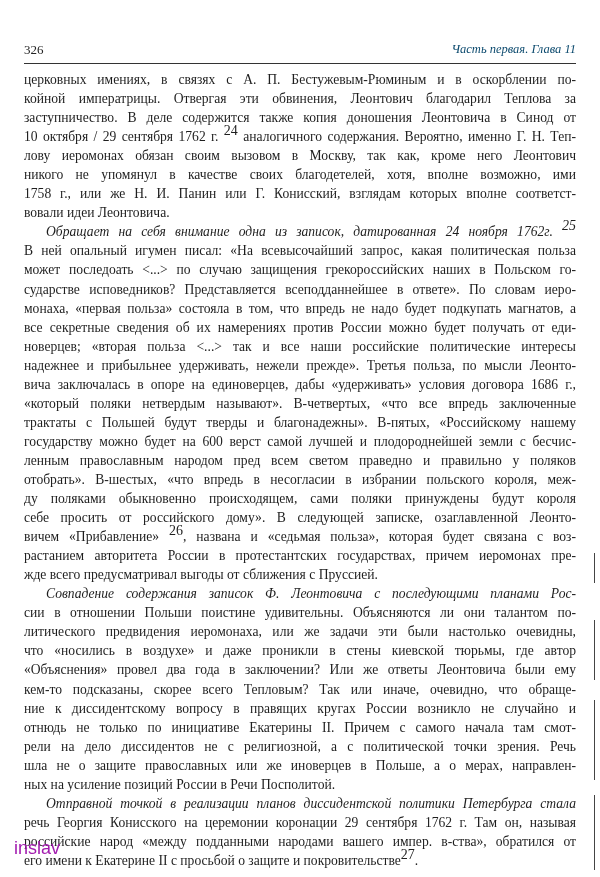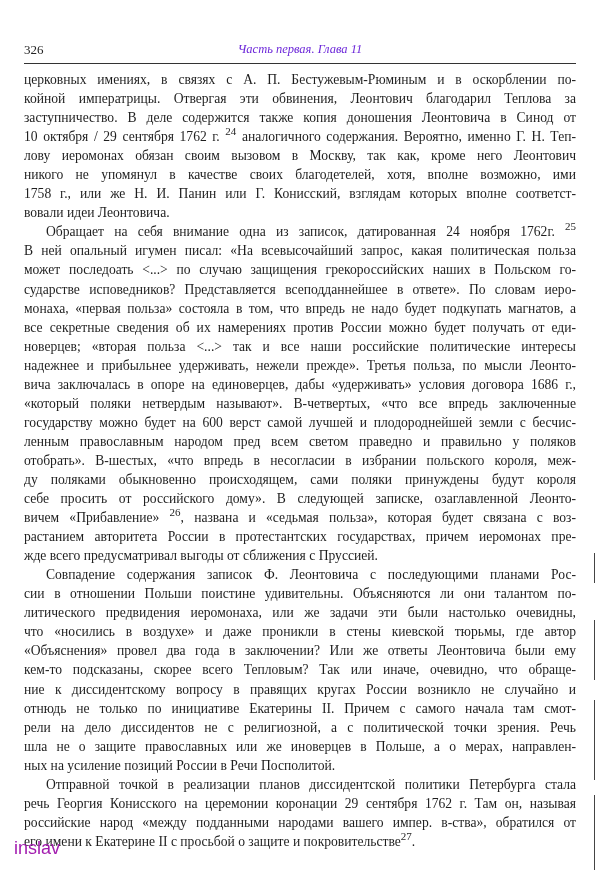--- a/index.html
+++ b/index.html
@@ -1,26 +1,26 @@
 <!DOCTYPE html>
 <html><head>
 <meta charset="utf-8">
 <style>
   html, body { margin: 0; padding: 0; background: #ffffff; }
   body { width: 600px; height: 877px; position: relative; overflow: hidden; }
   .page { position: absolute; left: 0; top: 0; width: 600px; height: 877px; }
   .header { position: absolute; left: 24px; top: 42px; width: 552px; height: 18px; }
   .page-number { position: absolute; left: 0; top: 0; font-family: "Liberation Serif", serif; font-size: 13px; color: #222; }
-  .running-head { position: absolute; left: 0; right: 0; top: 0; text-align: center; font-family: "Liberation Serif", serif; font-style: italic; font-size: 12.5px; color: #6d28d9; }
+  .running-head { position: absolute; left: 0; right: 0; top: 0; text-align: right; font-family: "Liberation Serif", serif; font-style: italic; font-size: 12.5px; color: #0c4a6e; }
   .header-rule { position: absolute; left: 24px; top: 63px; width: 552px; height: 0; border-top: 1.5px solid #333; }
   .body-text { position: absolute; left: 24px; top: 70px; width: 552px; font-family: "Liberation Serif", serif; font-size: 13.6px; line-height: 19.05px; color: #1e1e1e; }
   .line { display: block; white-space: nowrap; text-align: justify; text-align-last: justify; height: 19.05px; }
   .line.last { text-align-last: left; }
-  .line.indent { padding-left: 22px; }
-  sup { font-size: 11px; line-height: 0; vertical-align: super; }
+  .line.indent { padding-left: 22px; font-style: italic; }
+  sup { font-size: 14px; line-height: 0; vertical-align: super; }
   .watermark { position: absolute; left: 14px; top: 838px; font-family: "Liberation Sans", sans-serif; font-size: 18px; color: #a21caf; }
   .scan-edge { position: absolute; left: 594px; width: 1px; background: #444; }
 </style>
 </head>
 <body>
 
 <div class="page">
   <div class="header">
     <span class="page-number">326</span>
     <div class="running-head">Часть первая. Глава 11</div>
@@ -39,20 +39,21 @@
       <span class="line indent"><span>Обращает на себя внимание одна из записок, датированная 24 ноября 1762г. </span><sup>25</sup><span></span></span>
       <span class="line"><span>В ней опальный игумен писал: «На всевысочайший запрос, какая политическая польза</span></span>
       <span class="line"><span>может последоать &lt;...&gt; по случаю защищения грекороссийских наших в Польском го-</span></span>
       <span class="line"><span>сударстве исповедников? Представляется всеподданнейшее в ответе». По словам иеро-</span></span>
       <span class="line"><span>монаха, «первая польза» состояла в том, что впредь не надо будет подкупать магнатов, а</span></span>
       <span class="line"><span>все секретные сведения об их намерениях против России можно будет получать от еди-</span></span>
       <span class="line"><span>новерцев; «вторая польза &lt;...&gt; так и все наши российские политические интересы</span></span>
       <span class="line"><span>надежнее и прибыльнее удерживать, нежели прежде». Третья польза, по мысли Леонто-</span></span>
       <span class="line"><span>вича заключалась в опоре на единоверцев, дабы «удерживать» условия договора 1686 г.,</span></span>
       <span class="line"><span>«который поляки нетвердым называют». В-четвертых, «что все впредь заключенные</span></span>
+      <span class="line"><span>трактаты с Польшей будут тверды и благонадежны». В-пятых, «Российскому нашему</span></span>
       <span class="line"><span>государству можно будет на 600 верст самой лучшей и плодороднейшей земли с бесчис-</span></span>
       <span class="line"><span>ленным православным народом пред всем светом праведно и правильно у поляков</span></span>
       <span class="line"><span>отобрать». В-шестых, «что впредь в несогласии в избрании польского короля, меж-</span></span>
       <span class="line"><span>ду поляками обыкновенно происходящем, сами поляки принуждены будут короля</span></span>
       <span class="line"><span>себе просить от российского дому». В следующей записке, озаглавленной Леонто-</span></span>
       <span class="line"><span>вичем «Прибавление» </span><sup>26</sup><span>, названа и «седьмая польза», которая будет связана с воз-</span></span>
       <span class="line"><span>растанием авторитета России в протестантских государствах, причем иеромонах пре-</span></span>
       <span class="line last"><span>жде всего предусматривал выгоды от сближения с Пруссией.</span></span>
       <span class="line indent"><span>Совпадение содержания записок Ф. Леонтовича с последующими планами Рос-</span></span>
       <span class="line"><span>сии в отношении Польши поистине удивительны. Объясняются ли они талантом по-</span></span>

